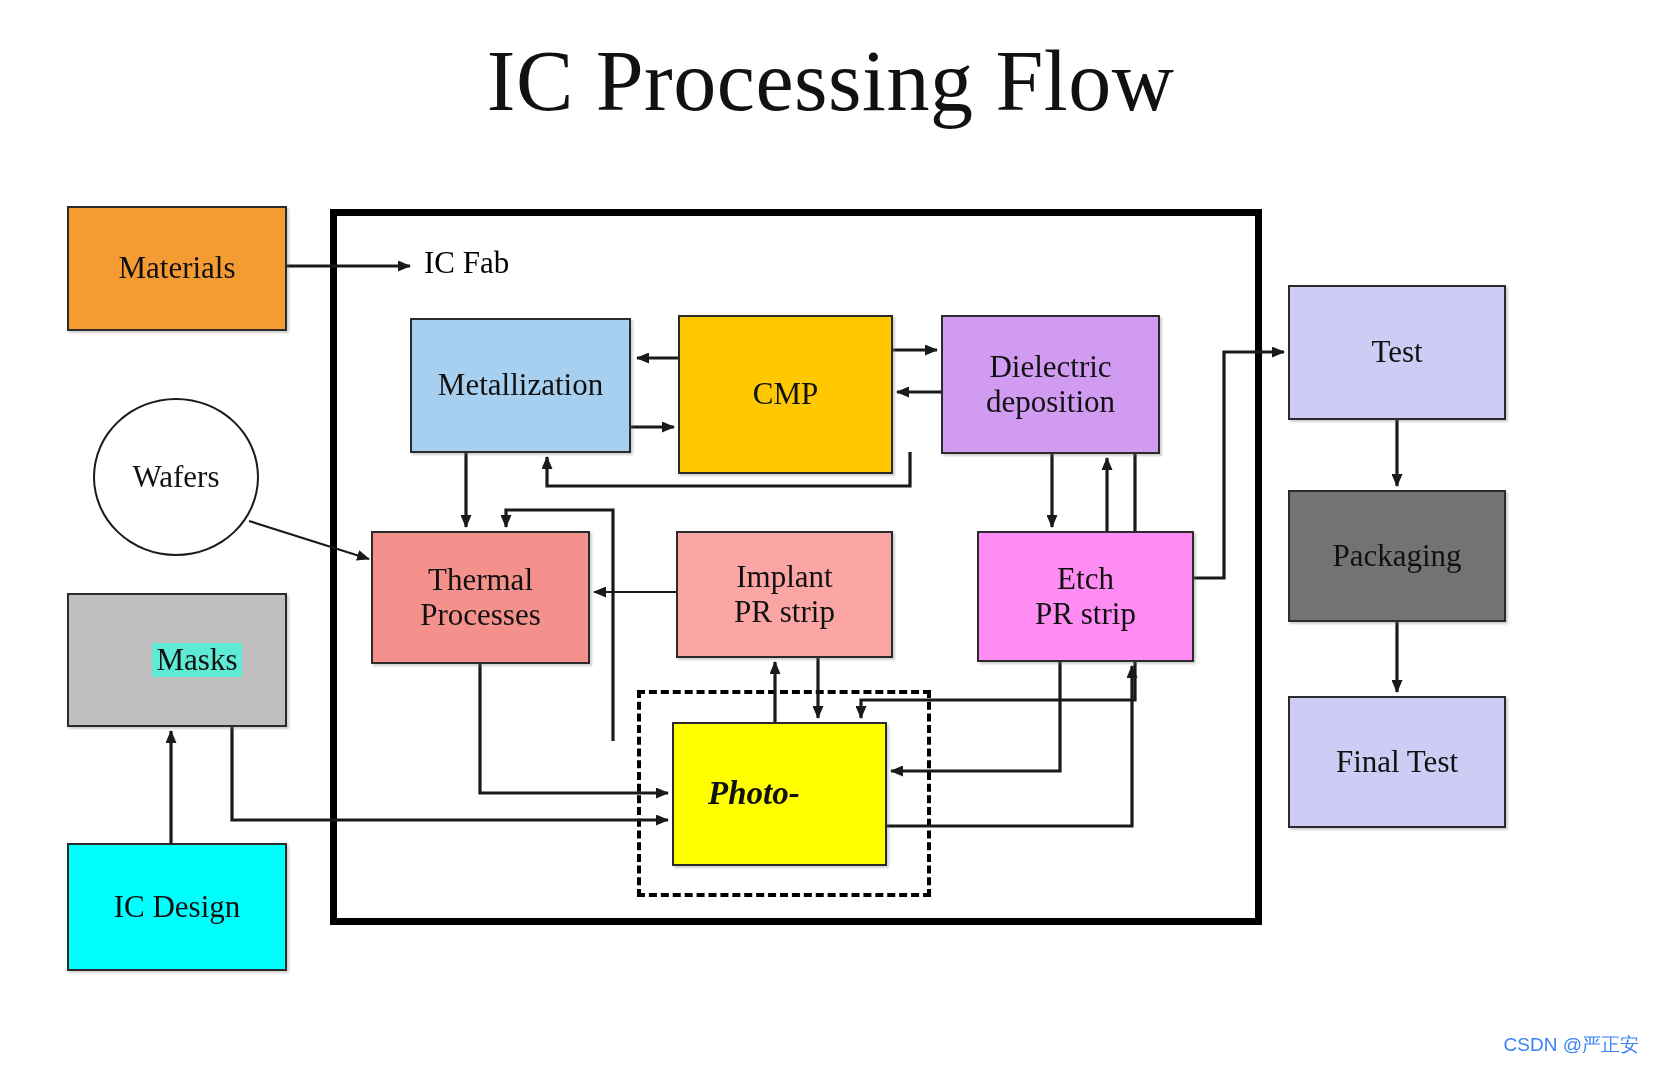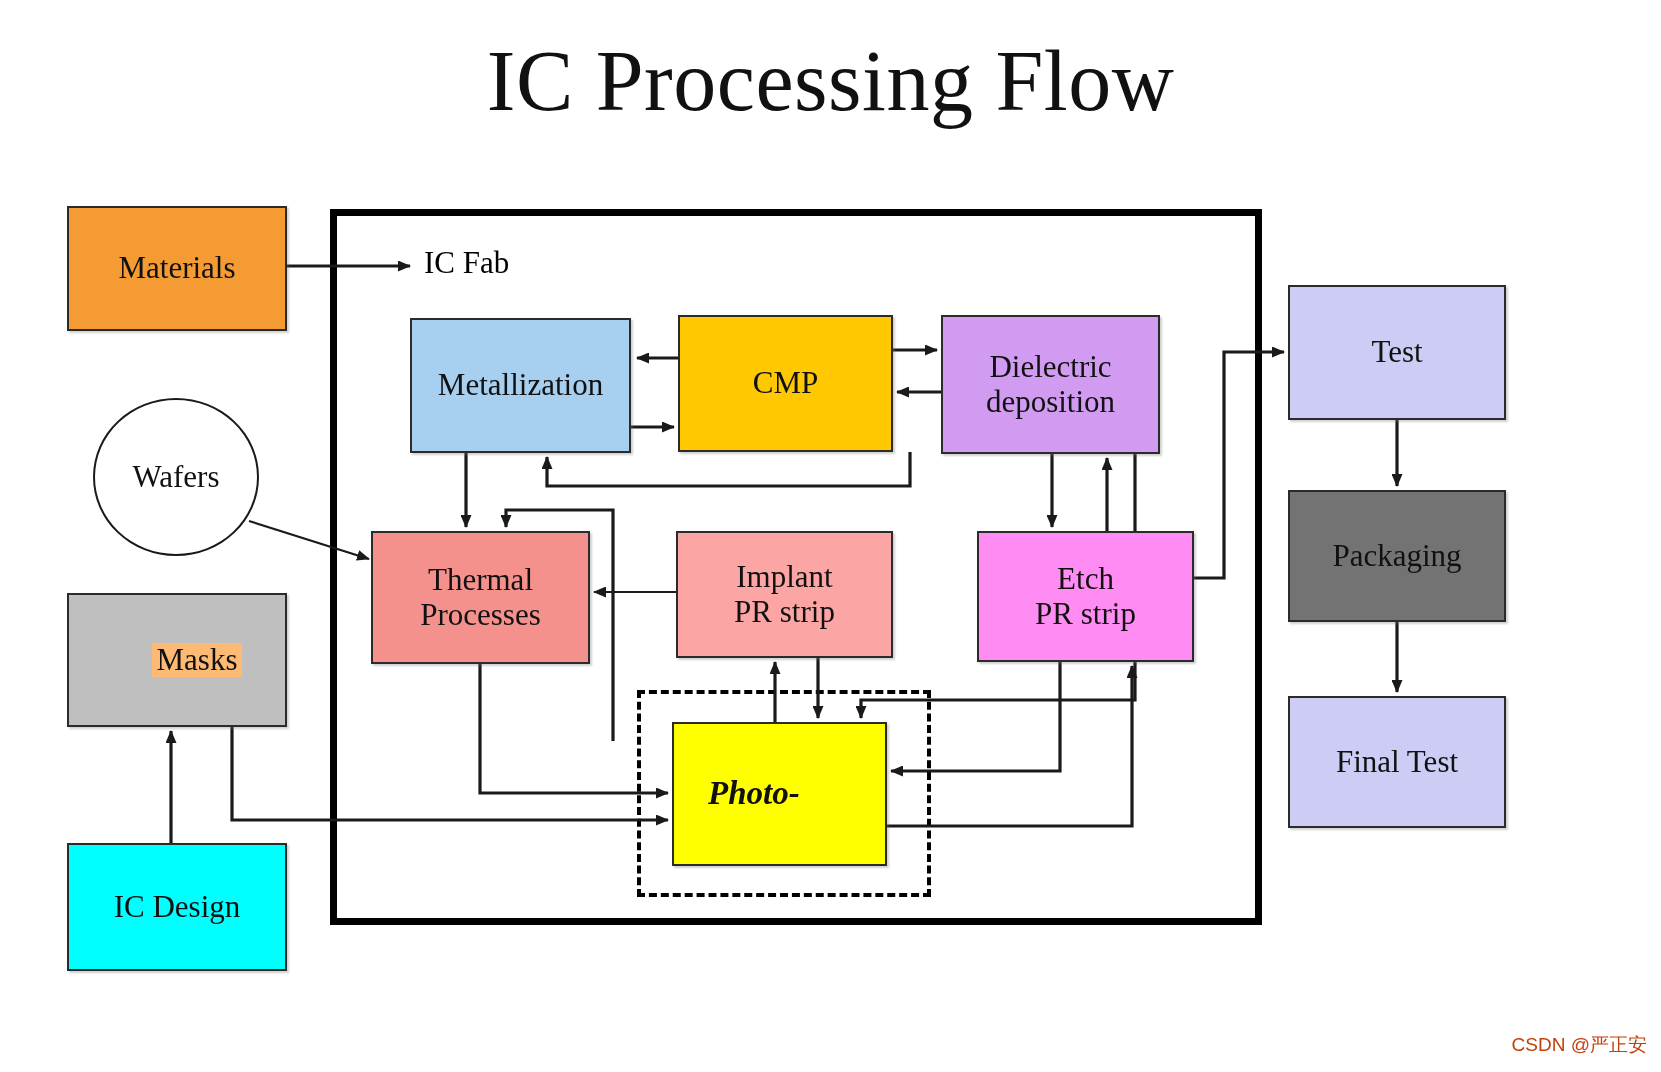--- a/index.html
+++ b/index.html
@@ -61,21 +61,21 @@
     border-radius: 50%;
     background: #ffffff;
     display: flex;
     align-items: center;
     justify-content: center;
     font-size: 31px;
     color: #111111;
     font-family: "Liberation Serif", "DejaVu Serif", serif;
   }
   #masks-text {
-    background: #fdba74;
+    background: #5eead4;
     padding: 0 5px;
     margin-left: 40px;
   }
   #photo-node {
     font-weight: bold;
     font-style: italic;
     font-size: 32px;
     justify-content: flex-start;
     padding-left: 16px;
     text-align: left;
@@ -89,24 +89,24 @@
   #wires {
     position: absolute;
     left: 0;
     top: 0;
     width: 1661px;
     height: 1072px;
     pointer-events: none;
   }
   #watermark {
     position: absolute;
-    right: 14px;
+    right: 22px;
     bottom: 14px;
     font-size: 19px;
-    color: #c2410c;
+    color: #3b82f6;
     font-family: "Liberation Sans", "DejaVu Sans", sans-serif;
     white-space: nowrap;
   }
 </style>
 </head>
 <body>
 
 <div id="stage">
 
   <div id="title">IC Processing Flow</div>
@@ -189,21 +189,21 @@
       <div id="" class="node" style="left: 67px; top: 843px; width: 220px; height: 128px; background: rgb(0, 255, 255);">
         <div>
           <span>IC Design</span>
         </div>
       </div>
       <div id="" class="node" style="left: 410px; top: 318px; width: 221px; height: 135px; background: rgb(166, 207, 240);">
         <div>
           <span>Metallization</span>
         </div>
       </div>
-      <div id="" class="node" style="left: 678px; top: 315px; width: 215px; height: 137px; background: rgb(255, 200, 0);">
+      <div id="" class="node" style="left: 678px; top: 315px; width: 215px; height: 159px; background: rgb(255, 200, 0);">
         <div>
           <span>CMP</span>
         </div>
       </div>
       <div id="" class="node" style="left: 941px; top: 315px; width: 219px; height: 139px; background: rgb(209, 155, 242);">
         <div>
           <span>Dielectric</span>
           <span>deposition</span>
         </div>
       </div>

